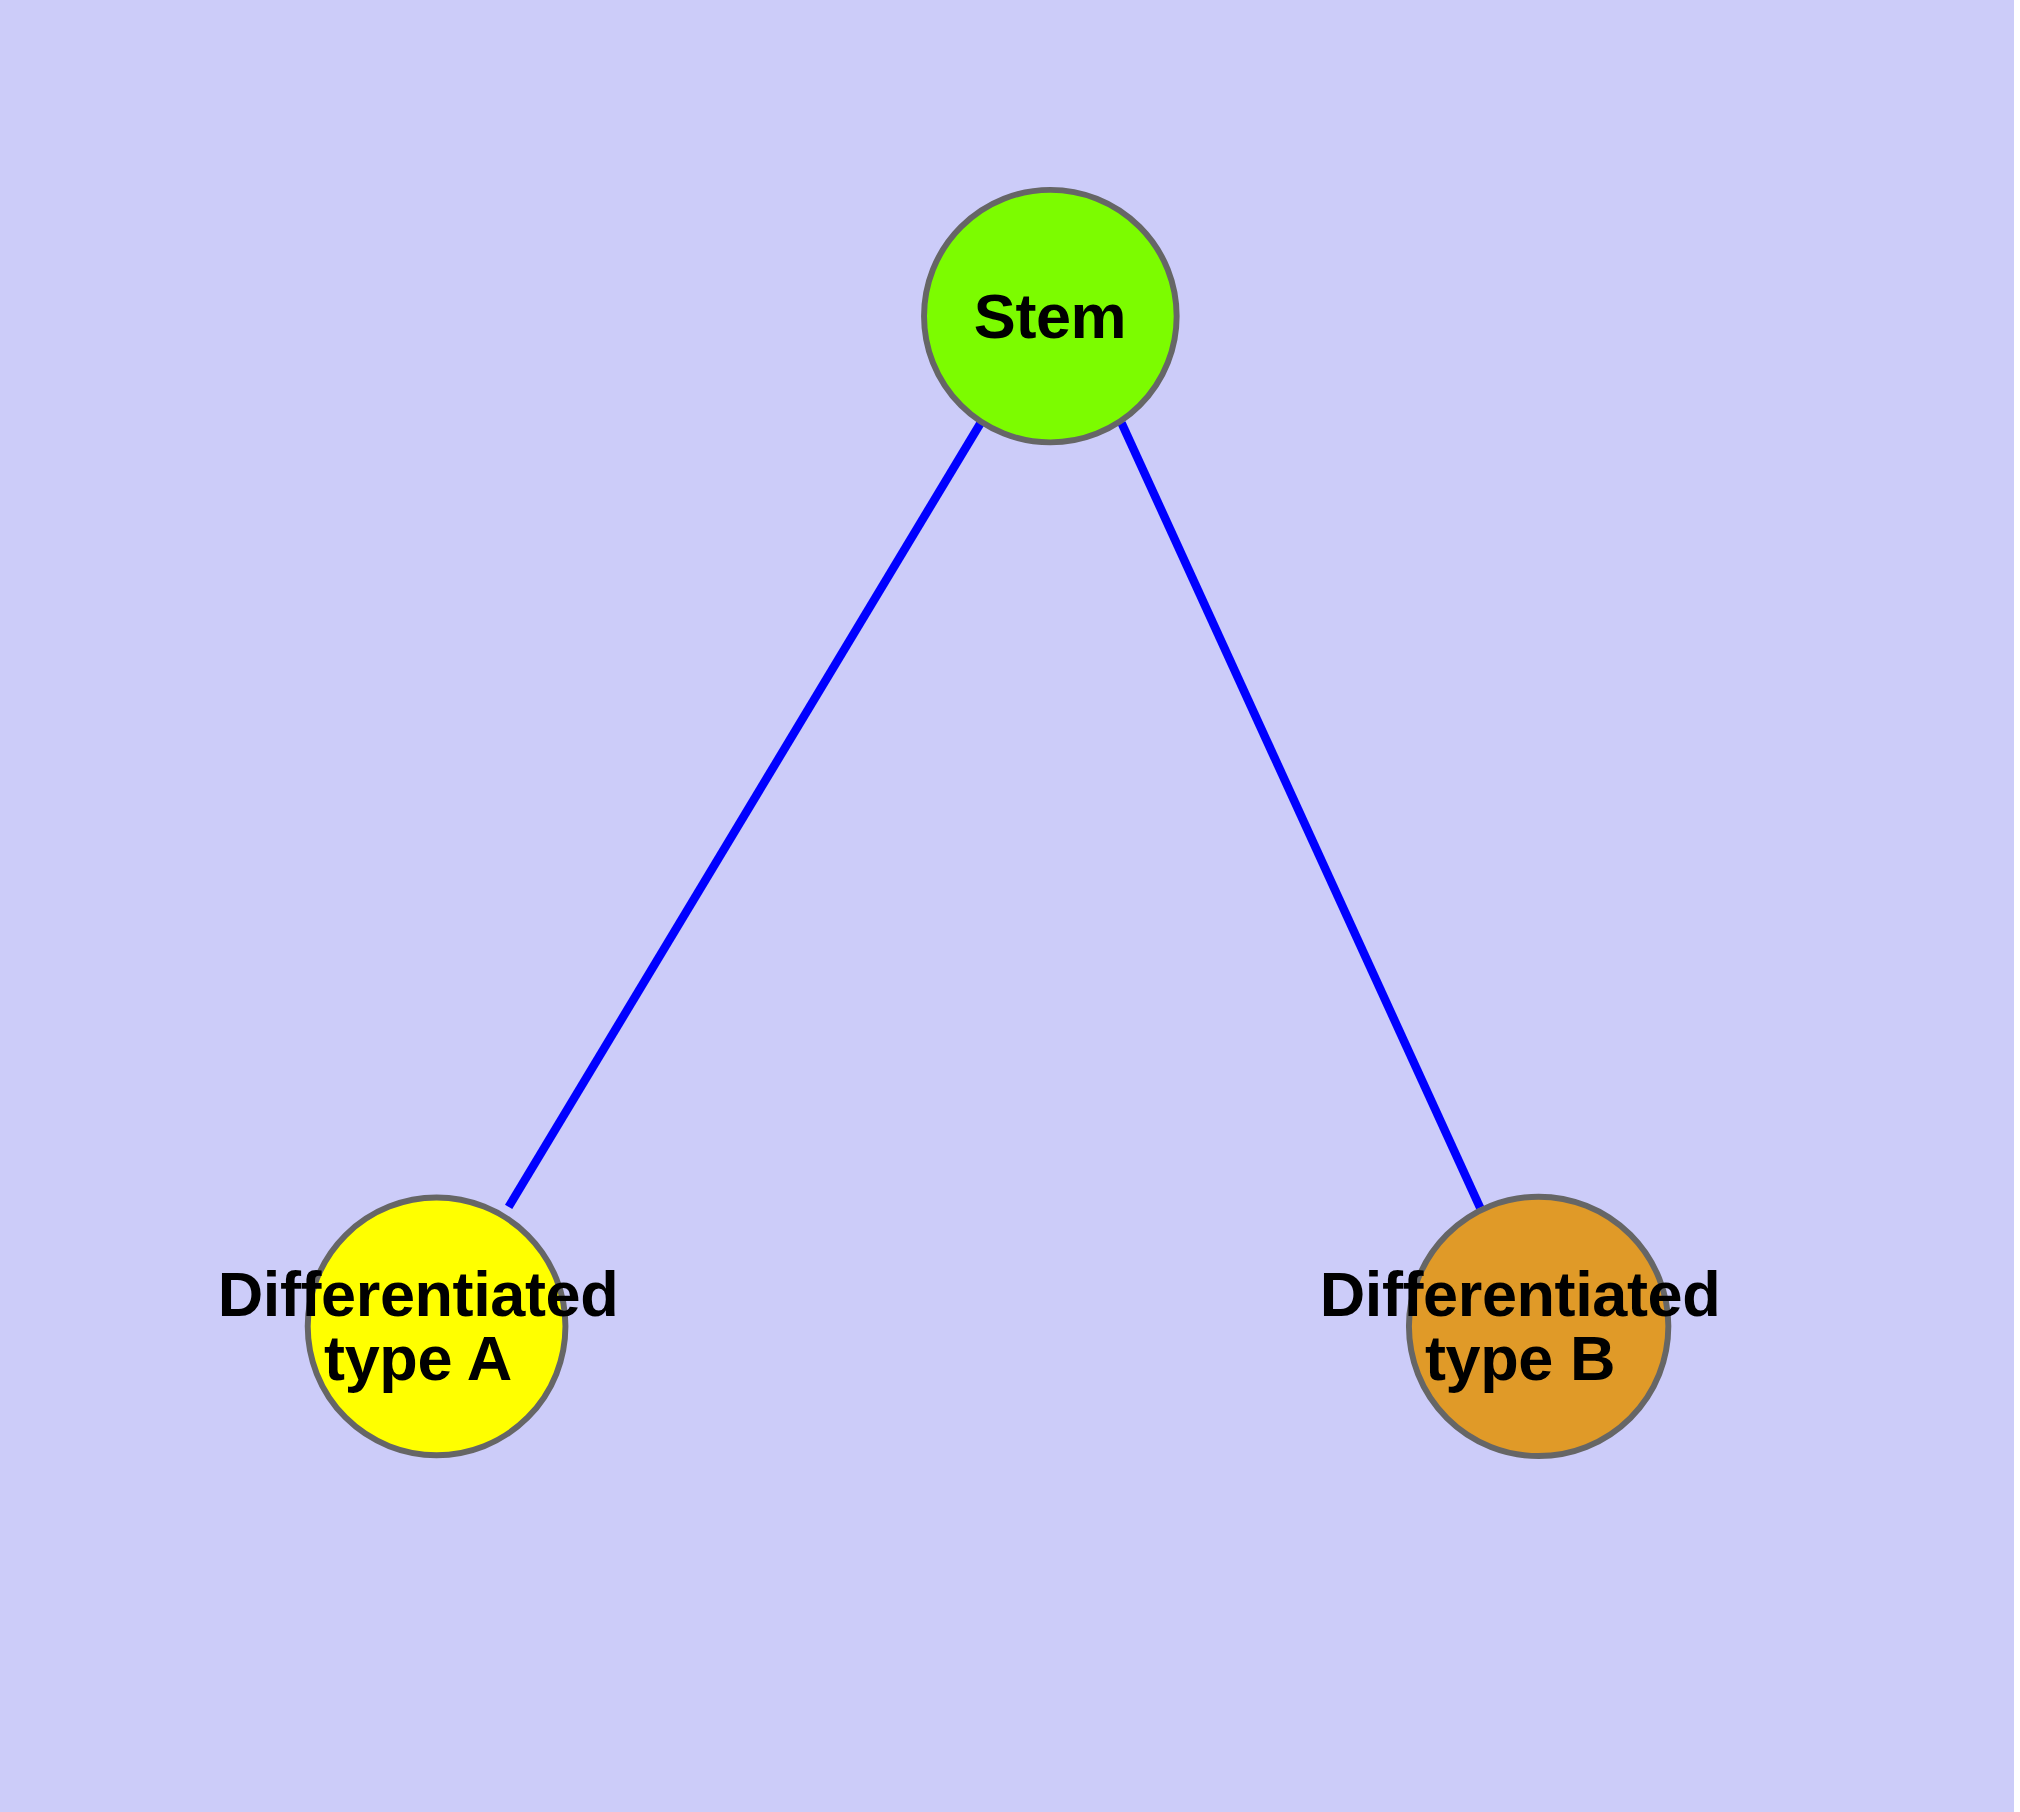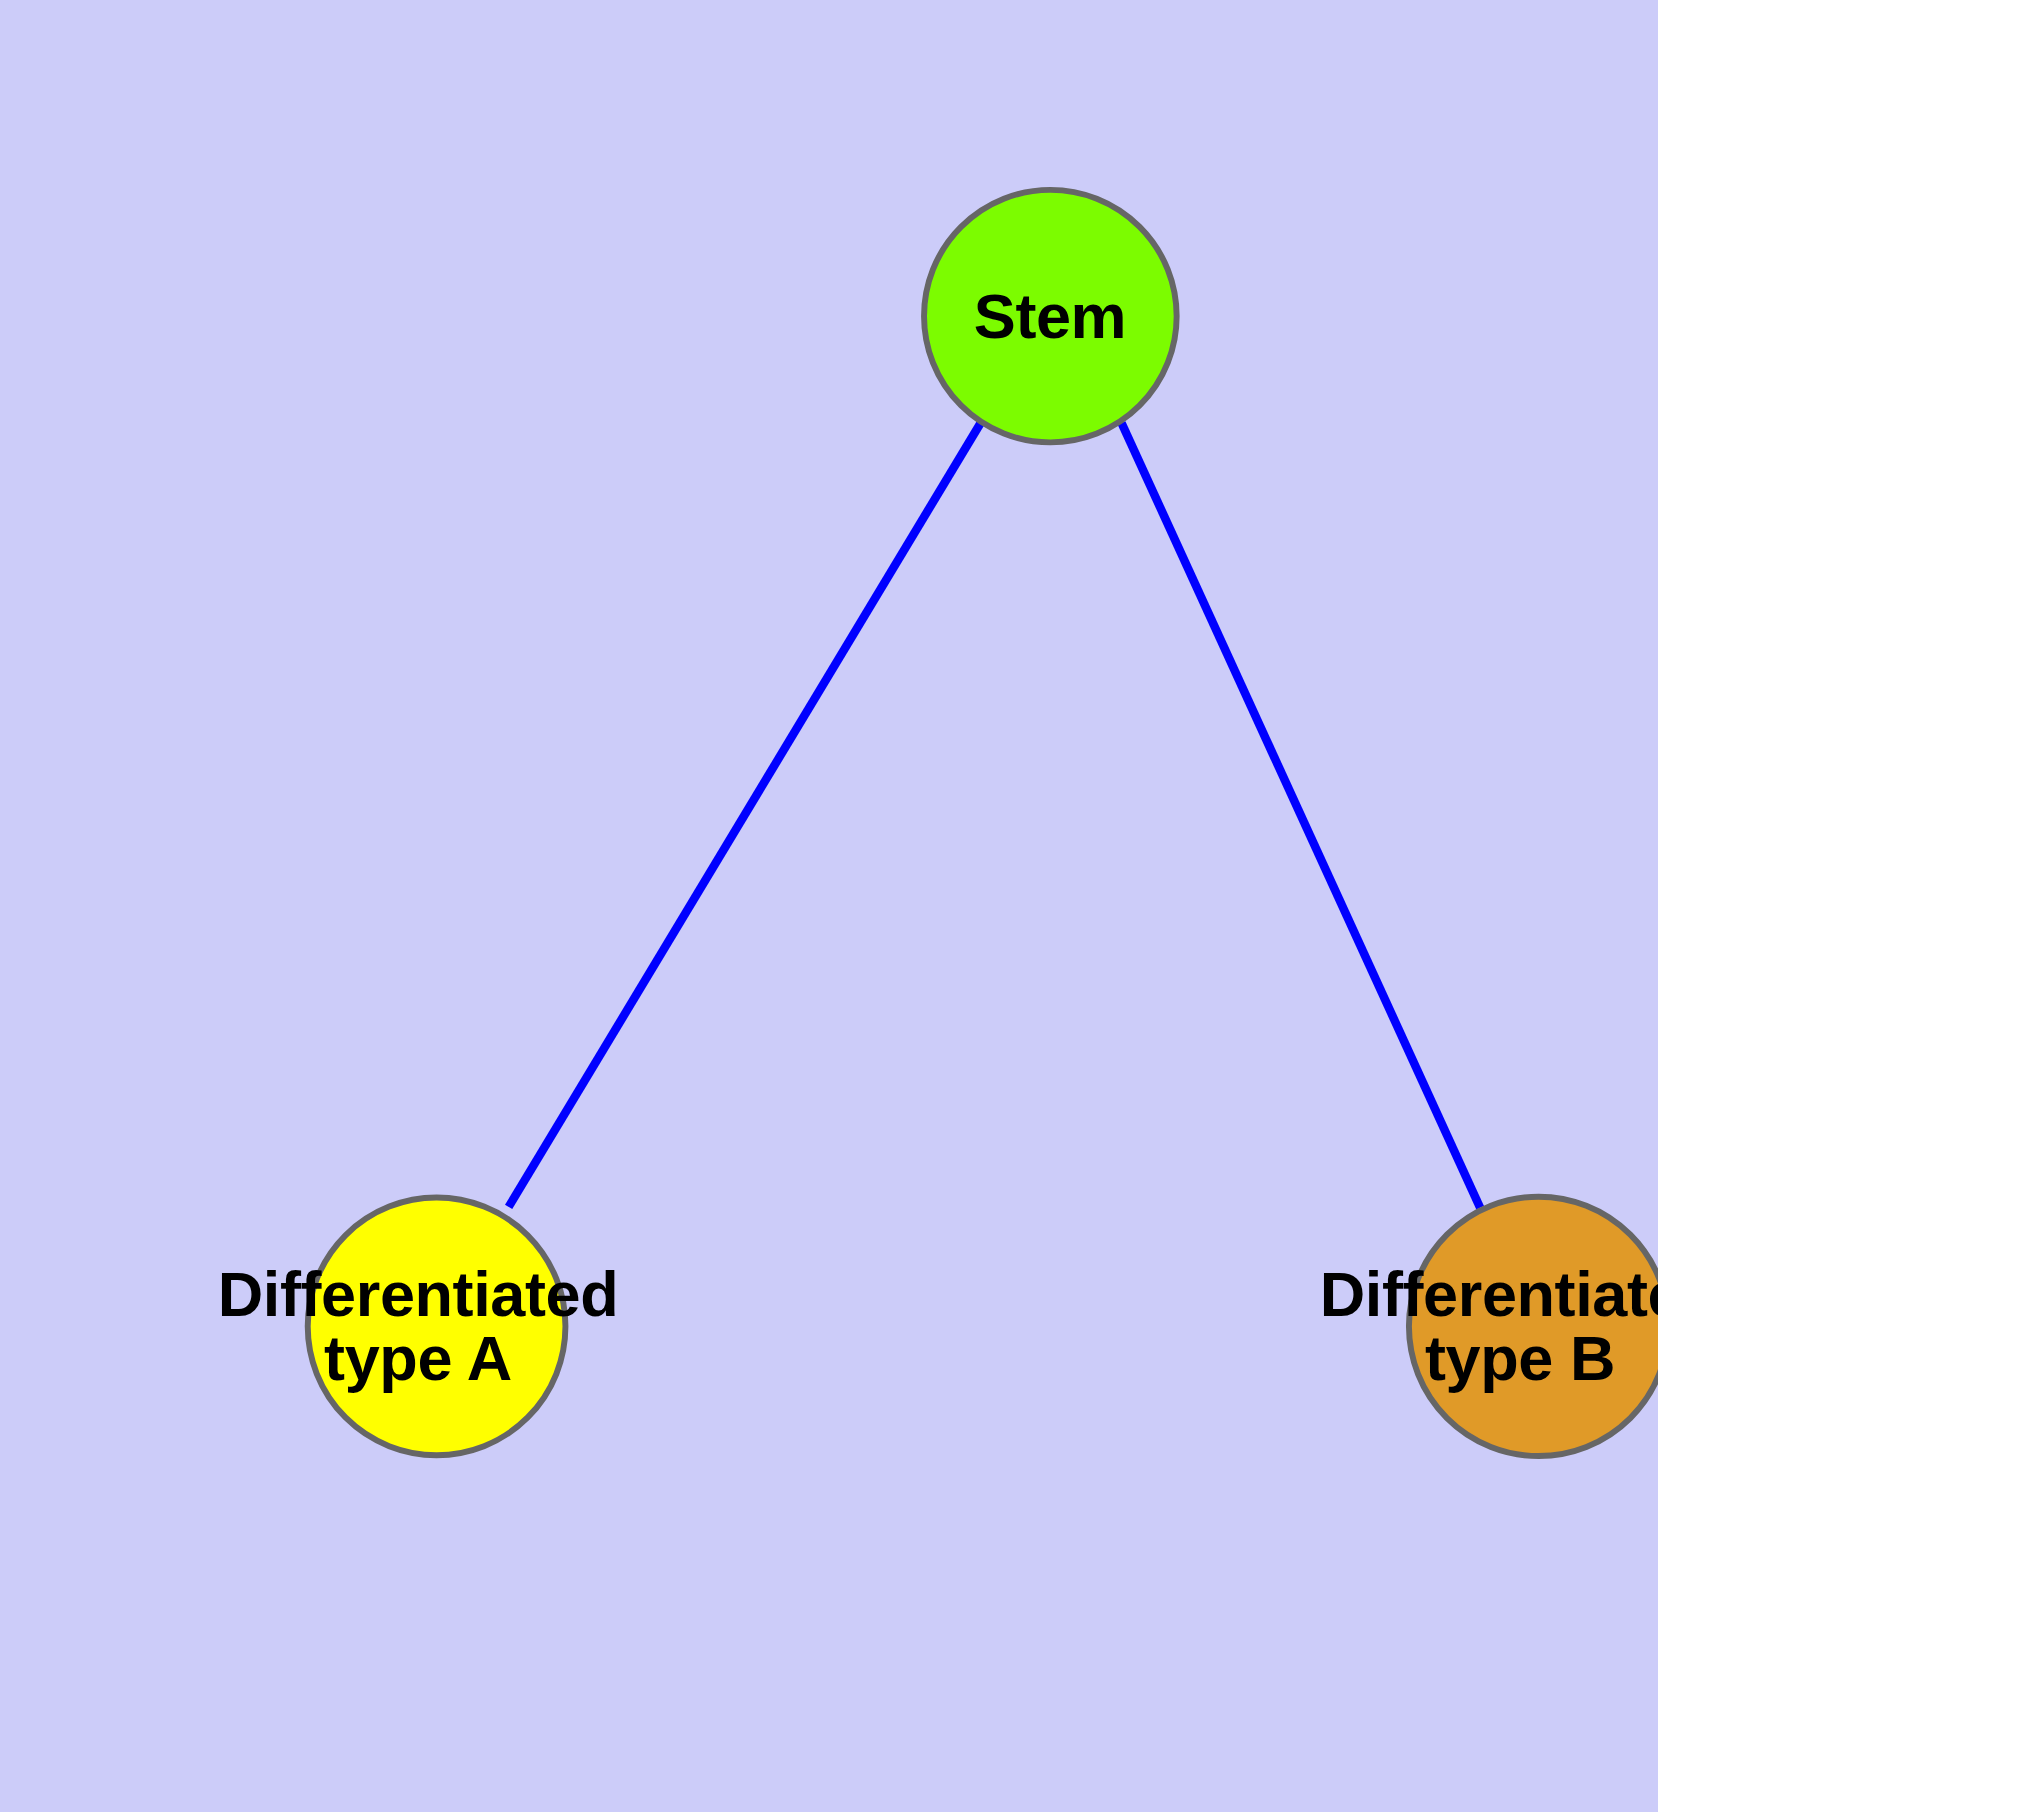--- a/index.html
+++ b/index.html
@@ -32,21 +32,21 @@
     text-align: center;
     white-space: pre;
     letter-spacing: -0.4px;
     pointer-events: none;
     transform: translate(-50%, -50%);
   }
 </style>
 </head>
 <body>
 
-<div id="canvas" style="width: 1658px; height: 1812px;">
+<div id="canvas" style="width: 1990px; height: 1812px; padding-left: 24px;">
   <svg id="graph-svg" viewBox="0 0 2384 2138" preserveAspectRatio="none" aria-label="Cell lineage differentiation graph" style="width: 2021px; height: 1812px;">
     <rect id="bg-rect" x="0" y="0" width="2384" height="2138" fill="#CCCCF9"></rect>
     <g id="edges-layer">
         <line x1="1158" y1="497" x2="600" y2="1424" stroke="#0000FF" stroke-width="10" stroke-linecap="butt"></line>
         <line x1="1323" y1="499" x2="1746" y2="1425" stroke="#0000FF" stroke-width="10" stroke-linecap="butt"></line>
       </g>
     <g id="nodes-layer">
         <circle cx="1239" cy="373" r="149" fill="#7CFC00" stroke="#666666" stroke-width="7"></circle>
         <circle cx="515" cy="1565" r="152" fill="#FFFF00" stroke="#666666" stroke-width="7"></circle>
         <circle cx="1815" cy="1565" r="153" fill="#E09A28" stroke="#666666" stroke-width="7"></circle>

